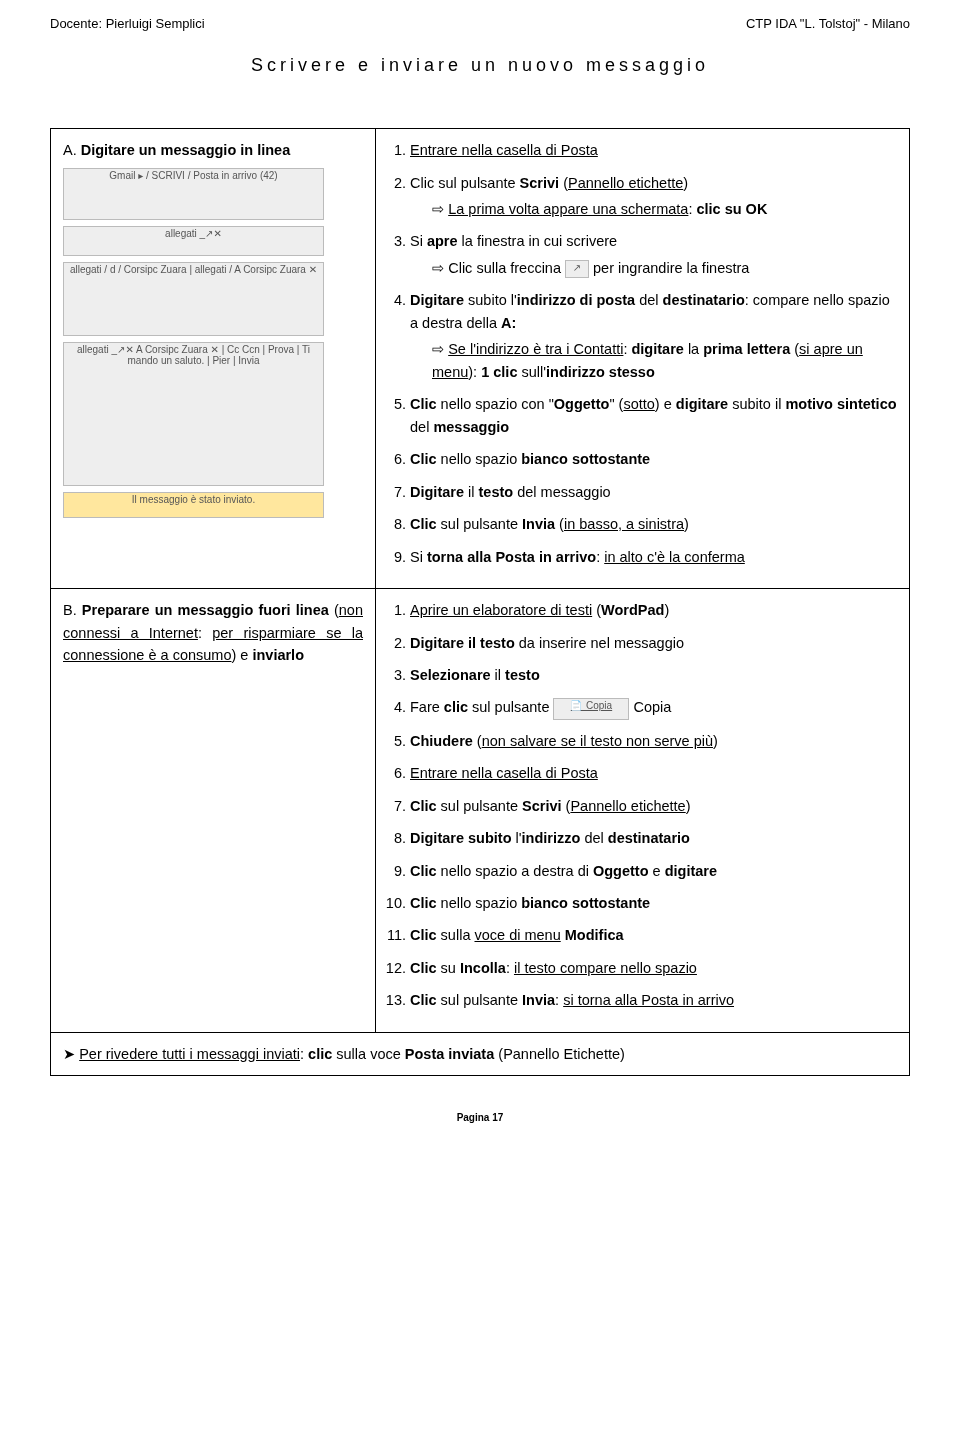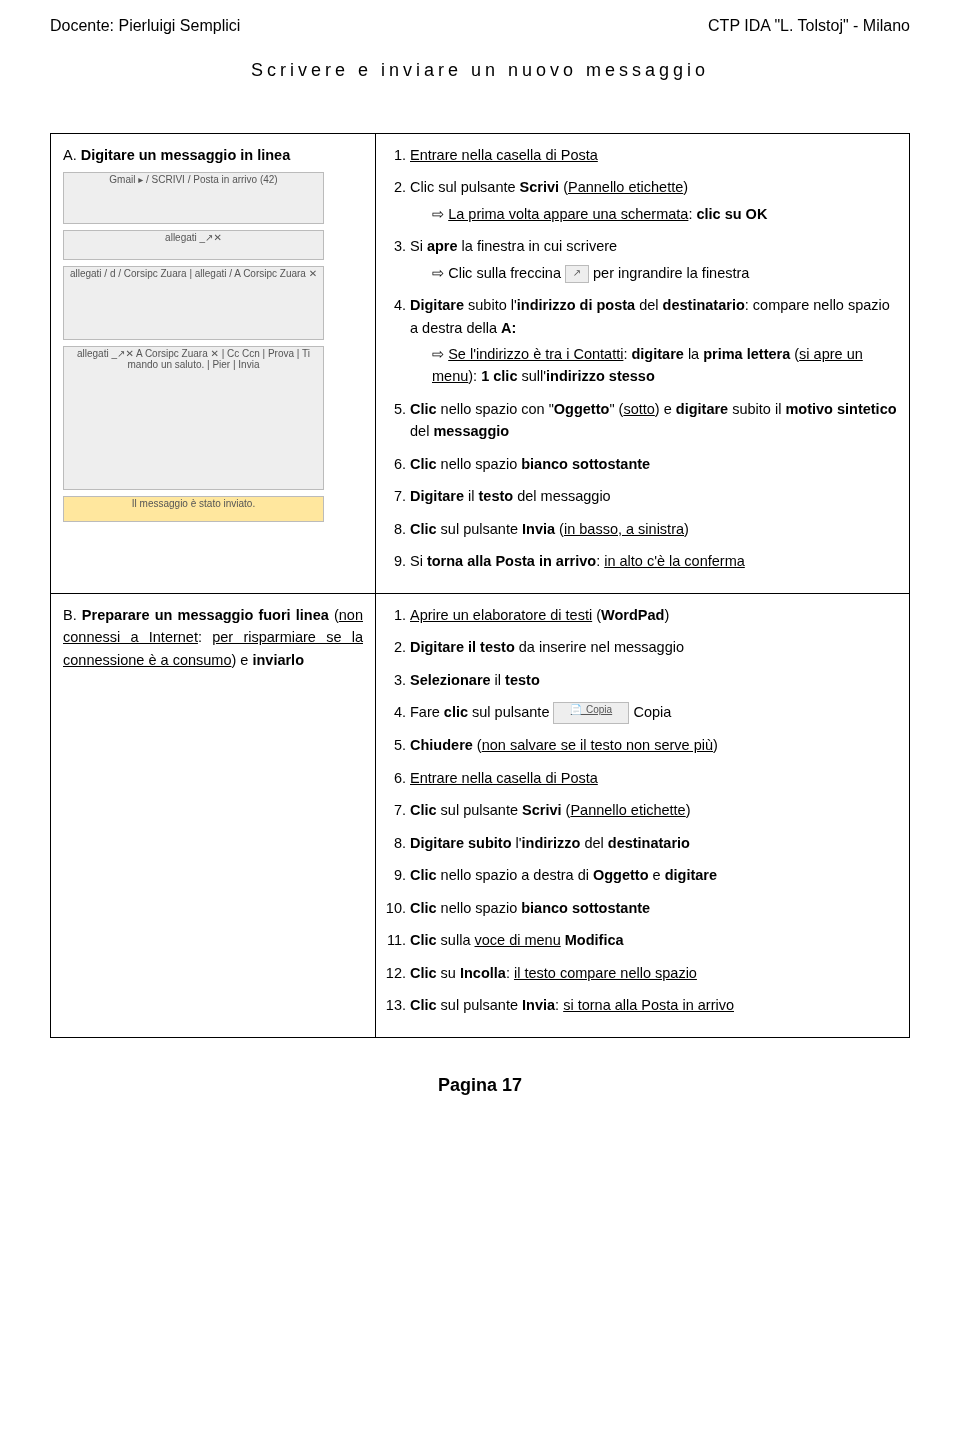--- a/index.html
+++ b/index.html
@@ -13,21 +13,21 @@
   }
   .page {
     width: 960px;
     margin: 0 auto;
     padding: 14px 50px 40px 50px;
     box-sizing: border-box;
   }
   .topbar {
     display: flex;
     justify-content: space-between;
-    font-size: 16px;
+    font-size: 13px;
     margin-bottom: 18px;
   }
   .title {
     text-align: center;
     font-size: 18px;
     letter-spacing: 4px;
     margin: 10px 0 10px 0;
   }
   table.main {
     border-collapse: collapse;
@@ -52,21 +52,21 @@
     content: "⇨ ";
   }
   .bullet::before {
     content: "➤ ";
   }
   .footer-row td {
     padding: 10px 12px;
   }
   .pagenum {
     text-align: center;
-    font-size: 18px;
+    font-size: 10px;
     margin-top: 34px;
     font-weight: bold;
   }
   .img-placeholder {
     display: inline-block;
     background: #eee;
     border: 1px solid #bbb;
     color: #555;
     font-size: 10px;
     text-align: center;
@@ -148,17 +148,23 @@
           <li><b>Digitare subito</b><span> l'</span><b>indirizzo</b><span> del </span><b>destinatario</b></li>
           <li><b>Clic</b><span> nello spazio a destra di </span><b>Oggetto</b><span> e </span><b>digitare</b></li>
           <li><b>Clic</b><span> nello spazio </span><b>bianco sottostante</b></li>
           <li><b>Clic</b><span> sulla </span><u>voce di menu</u><span> </span><b>Modifica</b></li>
           <li><b>Clic</b><span> su </span><b>Incolla</b><span>: </span><u>il testo compare nello spazio</u></li>
           <li><b>Clic</b><span> sul pulsante </span><b>Invia</b><span>: </span><u>si torna alla Posta in arrivo</u></li>
         </ol>
       </td>
     </tr>
 
+    <tr class="footer-row">
+      <td colspan="2">
+        <span class="bullet"></span>
+        <u>Per rivedere tutti i messaggi inviati</u><span>: </span><b>clic</b><span> sulla voce </span><b>Posta inviata</b><span> (</span><span>Pannello Etichette</span><span>)</span>
+      </td>
+    </tr>
   </tbody>
     </table>
 
   <div class="pagenum">Pagina 17</div>
 </div>
 
 </body></html>

